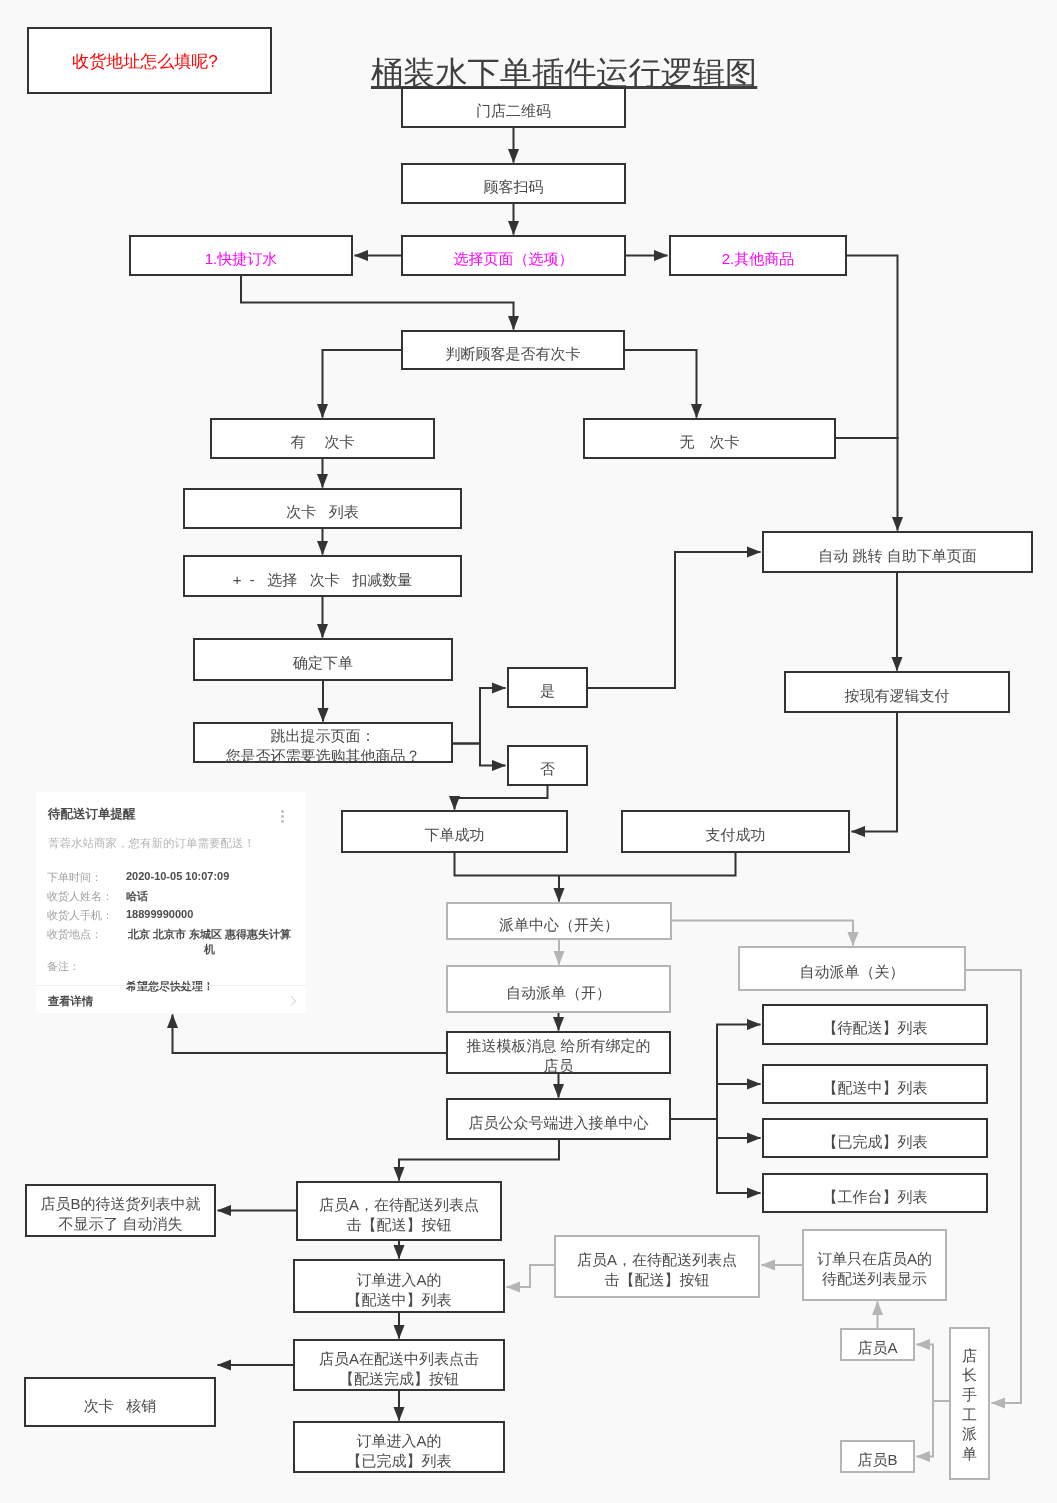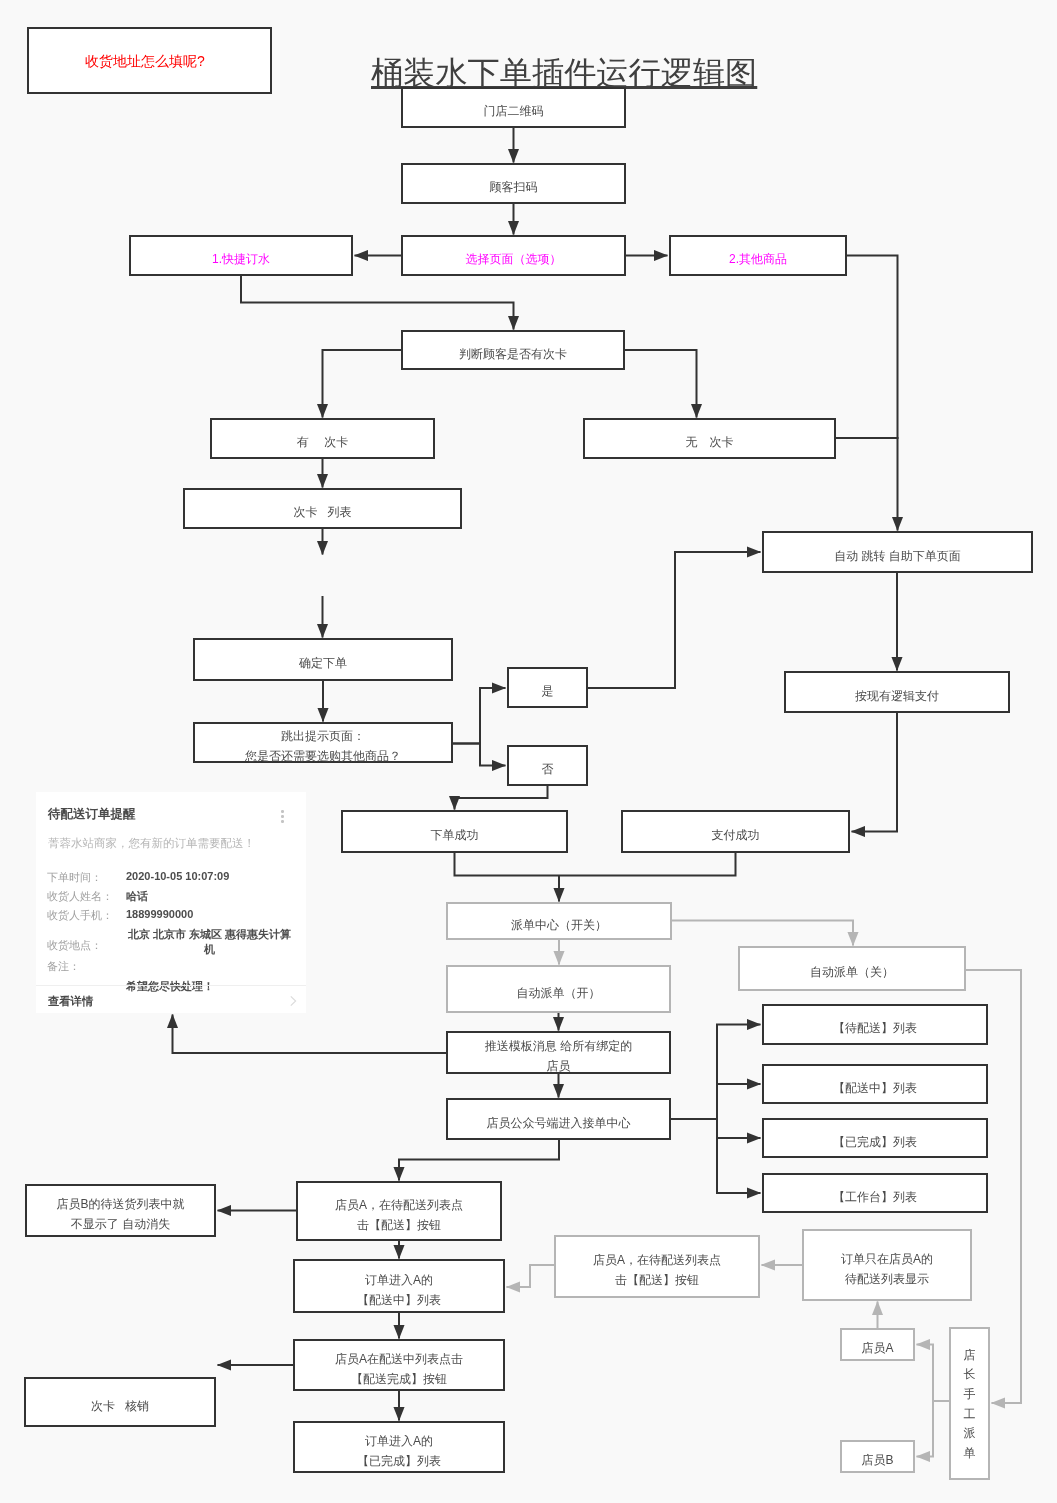--- a/index.html
+++ b/index.html
@@ -13,39 +13,39 @@
   }
   #stage{position:relative;width:1057px;height:1503px;}
   svg#wires{position:absolute;left:0;top:0;width:1057px;height:1503px;}
   .node{
     position:absolute;
     box-sizing:border-box;
     background:#fff;
     border:2px solid #333333;
     display:flex;align-items:center;justify-content:center;
     text-align:center;
-    font-size:12px;
+    font-size:15px;
     line-height:20px;
     padding-top:7px;
     color:#4a4a4a;
     white-space:pre-wrap;
   }
   .node.gray{border-color:#b5b5b5;}
   .title{
     position:absolute;
     font-size:32.2px;
     color:#3f3f3f;
     letter-spacing:0px;
     white-space:nowrap;
   }
   .redbox{
     position:absolute;box-sizing:border-box;background:#fff;
     border:2px solid #333333;
     display:flex;align-items:center;justify-content:center;
-    color:#ff0000;font-size:14px;padding-right:9px;padding-top:2px;
+    color:#ff0000;font-size:17px;padding-right:9px;padding-top:2px;
   }
   .magenta{color:#ff00ff;}
   .vert{line-height:19.6px;padding-top:2px;}
   
   #card{
     position:absolute;background:#fff;box-sizing:border-box;
     font-size:11px;color:#9a9a9a;
   }
   #card .ttl{position:absolute;font-weight:bold;color:#4a4a4a;font-size:12.5px;}
   #card .sub{position:absolute;color:#b6b6b6;font-size:11.5px;}
@@ -128,20 +128,21 @@
 
 <div class="node" style="left:401px;top:87.0px;width:225px;height:41.0px">门店二维码</div>
 <div class="node" style="left:401px;top:163.0px;width:225px;height:41.0px">顾客扫码</div>
 <div class="node magenta" style="left:401px;top:235.0px;width:225px;height:41.0px">选择页面（选项）</div>
 <div class="node magenta" style="left:129px;top:235.0px;width:224px;height:41.0px">1.快捷订水</div>
 <div class="node magenta" style="left:669px;top:235.0px;width:178px;height:41.0px">2.其他商品</div>
 <div class="node" style="left:401px;top:330.0px;width:224px;height:40.0px">判断顾客是否有次卡</div>
 <div class="node" style="left:210px;top:418.0px;width:225px;height:41.0px">有　 次卡</div>
 <div class="node" style="left:583px;top:418.0px;width:253px;height:41.0px">无　次卡</div>
 <div class="node" style="left:183px;top:488.0px;width:279px;height:41.0px">次卡   列表</div>
+<div class="node" style="left:183px;top:555.0px;width:279px;height:42.0px">+  -   选择   次卡   扣减数量</div>
 <div class="node" style="left:193px;top:638.0px;width:260px;height:43.0px">确定下单</div>
 <div class="node" style="left:193px;top:722px;width:260px;height:40.6px">跳出提示页面：
 您是否还需要选购其他商品？</div>
 <div class="node" style="left:507px;top:667px;width:81px;height:40.6px">是</div>
 <div class="node" style="left:507px;top:745px;width:81px;height:40.6px">否</div>
 <div class="node" style="left:762px;top:531.0px;width:271px;height:42.0px">自动 跳转 自助下单页面</div>
 <div class="node" style="left:784px;top:671.0px;width:226px;height:42.0px">按现有逻辑支付</div>
 <div class="node" style="left:341px;top:810.0px;width:227px;height:43.0px">下单成功</div>
 <div class="node" style="left:621px;top:810.0px;width:229px;height:43.0px">支付成功</div>
 <div class="node gray" style="left:446px;top:902.0px;width:226px;height:38.0px">派单中心（开关）</div>
@@ -160,21 +161,21 @@
 击【配送】按钮</div>
 <div class="node" style="left:293px;top:1259.0px;width:212px;height:54.0px">订单进入A的
 【配送中】列表</div>
 <div class="node" style="left:24px;top:1377px;width:192px;height:50.0px">次卡   核销</div>
 <div class="node" style="left:293px;top:1339.0px;width:212px;height:52.0px">店员A在配送中列表点击
 【配送完成】按钮</div>
 <div class="node" style="left:293px;top:1421.0px;width:212px;height:52.0px">订单进入A的
 【已完成】列表</div>
 <div class="node gray" style="left:554px;top:1235.0px;width:206px;height:63.0px">店员A，在待配送列表点
 击【配送】按钮</div>
-<div class="node gray" style="left:802px;top:1229.0px;width:170px;height:72.0px">订单只在店员A的
+<div class="node gray" style="left:802px;top:1229.0px;width:145px;height:72.0px">订单只在店员A的
 待配送列表显示</div>
 <div class="node gray" style="left:840px;top:1328.0px;width:75px;height:33.0px">店员A</div>
 <div class="node gray" style="left:840px;top:1440.0px;width:75px;height:33.0px">店员B</div>
 <div class="node gray vert" style="left:949px;top:1327.0px;width:41px;height:153.0px">店
 长
 手
 工
 派
 单</div>
 
@@ -186,21 +187,21 @@
         <i></i>
     </div>
     <div class="sub" style="left:12px;top:44px;">菁蓉水站商家，您有新的订单需要配送！</div>
 
     <div class="lab" style="left:11px;top:78px;">下单时间：</div>
     <div class="val" style="left:90px;top:78px;">2020-10-05 10:07:09</div>
     <div class="lab" style="left:11px;top:97px;">收货人姓名：</div>
     <div class="val" style="left:90px;top:97px;">哈话</div>
     <div class="lab" style="left:11px;top:116px;">收货人手机：</div>
     <div class="val" style="left:90px;top:116px;">18899990000</div>
-    <div class="lab" style="left:11px;top:135px;margin-top:11px;">收货地点：</div>
+    <div class="lab" style="left:11px;top:135px;">收货地点：</div>
     <div class="val" style="left:90px;top:135px;width:167px;">北京 北京市 东城区 惠得惠失计算机</div>
     <div class="lab" style="left:11px;top:167px;">备注：</div>
     <div class="val" style="left:90px;top:167px;margin-top:20px;">希望您尽快处理！</div>
 
     <div class="divider" style="left:0px;top:193px;width:270px;"></div>
     <div class="more" style="left:12px;top:202px;">查看详情</div>
     <svg class="chev" style="left:253px;top:202px;" width="10" height="14" viewBox="0 0 10 14">
       <path d="M 1.8 2.4 L 6.6 7 L 1.8 11.6" fill="none" stroke="#dcdcdc" stroke-width="1.2"></path>
     </svg>
   </div>

